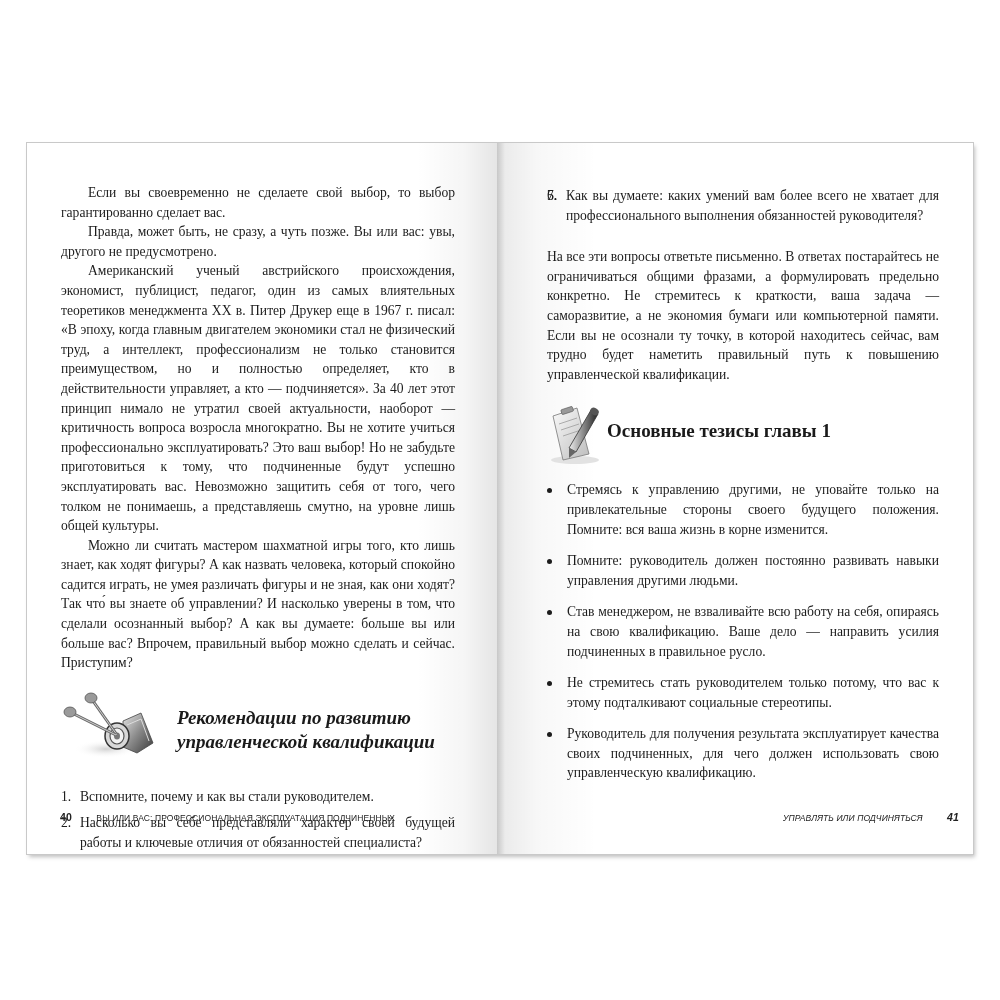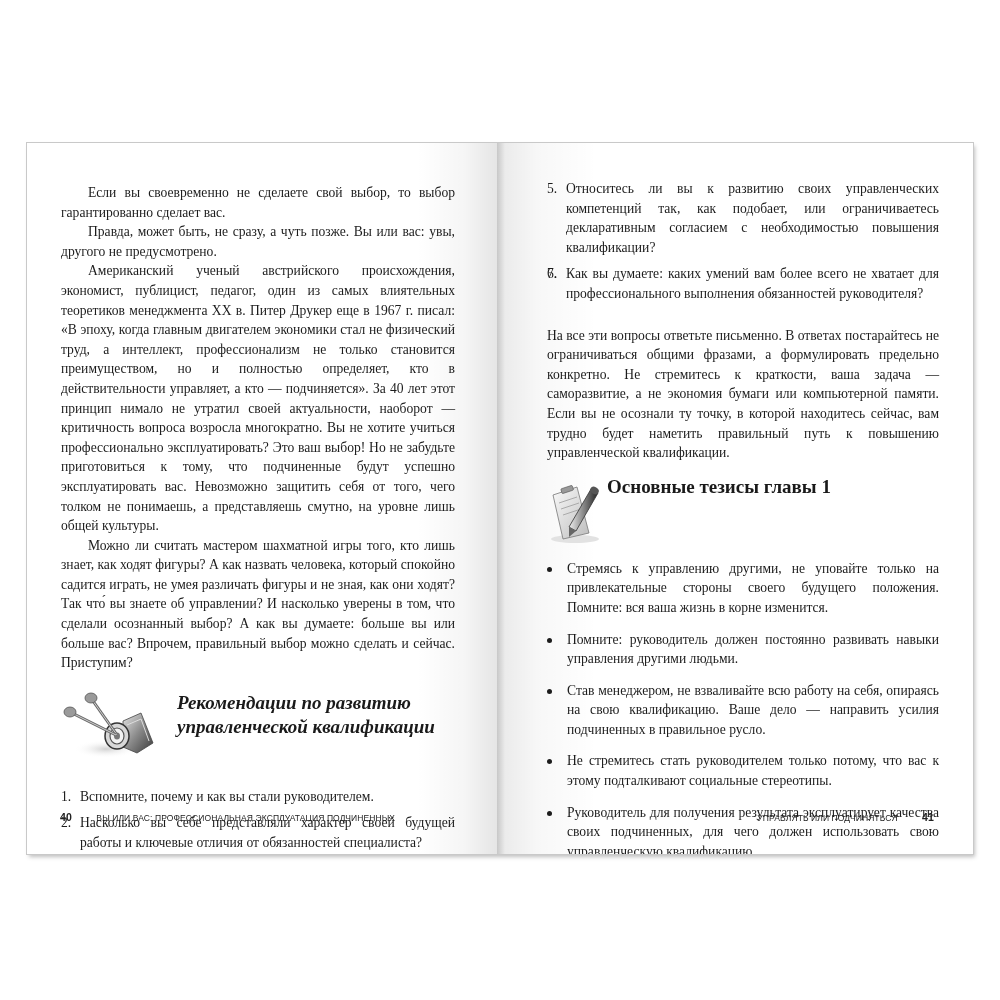--- a/index.html
+++ b/index.html
@@ -20,21 +20,21 @@
     background: linear-gradient(to right, rgba(0,0,0,0) 0%, rgba(0,0,0,0.04) 60%, rgba(0,0,0,0.10) 100%);
   }
   .page.right::before {
     content: ""; position: absolute; top: 0; left: 0; width: 100px; height: 100%;
     background: linear-gradient(to right, rgba(0,0,0,0.22) 0%, rgba(0,0,0,0.08) 8%, rgba(0,0,0,0.03) 40%, rgba(0,0,0,0) 100%);
   }
   .content { position: absolute; font-size: 13.6px; line-height: 19.6px; }
   .page.left .content { left: 34px; top: 40px; width: 394px; }
   .page.right .content { left: 50px; top: 36px; width: 392px; }
   p.para { margin: 0; text-align: justify; text-indent: 27px; }
-  .section-head { display: flex; align-items: flex-start; position: relative; }
+  .section-head { display: flex; align-items: center; position: relative; }
   .left .section-head { margin-top: 18px; height: 78px; font-style: italic; }
   .right .section-head { margin-top: 12px; height: 70px; }
   .section-title {
     font-weight: bold; font-size: 19px; line-height: 24px; color: #1a1a1a;
   }
   .left .section-title { margin-left: 16px; }
   .right .section-title { margin-left: 4px; }
   .icon-box { flex: none; position: relative; }
   ol.qlist { list-style: none; margin: 0; padding: 0; }
   ol.qlist li { position: relative; padding-left: 19px; margin-bottom: 7px; text-align: justify; }
@@ -46,21 +46,21 @@
     position: absolute; left: 0; top: 8px; width: 5px; height: 5px; border-radius: 50%; background: #1c1c1c;
   }
   .right p.para { text-indent: 0; margin-top: 22px; }
   .footer {
     position: absolute; top: 668px; font-family: "Liberation Sans", "DejaVu Sans", sans-serif;
     font-size: 8.5px; color: #222; letter-spacing: 0.1px;
   }
   .footer .pnum { font-weight: bold; font-size: 10.5px; }
   .page.left .footer { left: 33px; }
   .page.left .footer .ftitle { margin-left: 22px; }
-  .page.right .footer { right: 39px; }
+  .page.right .footer { right: 14px; font-style: italic; }
   .page.right .footer .ftitle { margin-right: 22px; }
 </style>
 </head>
 <body>
 
 <div class="book">
 
   <div class="page left">
     <div class="content">
       <p class="para">Если вы своевременно не сделаете свой выбор, то выбор гарантированно сделает вас.</p>
@@ -111,21 +111,21 @@
 
     <div class="footer">
       <span class="pnum">40</span>
       <span class="ftitle">ВЫ ИЛИ ВАС: ПРОФЕССИОНАЛЬНАЯ ЭКСПЛУАТАЦИЯ ПОДЧИНЕННЫХ</span>
     </div>
   </div>
 
   <div class="page right">
     <div class="content">
       <ol class="qlist">
-        <li><span class="num">5.</span><span>Относитесь ли вы к развитию своих управленческих компетенций так, как подобает, или ограничиваетесь декларативным согласием с необходимостью повышения квалификации?</span></li>
+        <li><span class="num">5.</span></li>
         <li><span class="num">6.</span></li>
         <li><span class="num">7.</span><span>Как вы думаете: каких умений вам более всего не хватает для профессионального выполнения обязанностей руководителя?</span></li>
       </ol>
 
       <p class="para">На все эти вопросы ответьте письменно. В ответах постарайтесь не ограничиваться общими фразами, а формулировать предельно конкретно. Не стремитесь к краткости, ваша задача — саморазвитие, а не экономия бумаги или компьютерной памяти. Если вы не осознали ту точку, в которой находитесь сейчас, вам трудно будет наметить правильный путь к повышению управленческой квалификации.</p>
 
       <div class="section-head">
         <span class="icon-box" style="width:56px;height:70px;">
           <svg width="56" height="70" viewBox="0 0 56 70">
             <defs>

